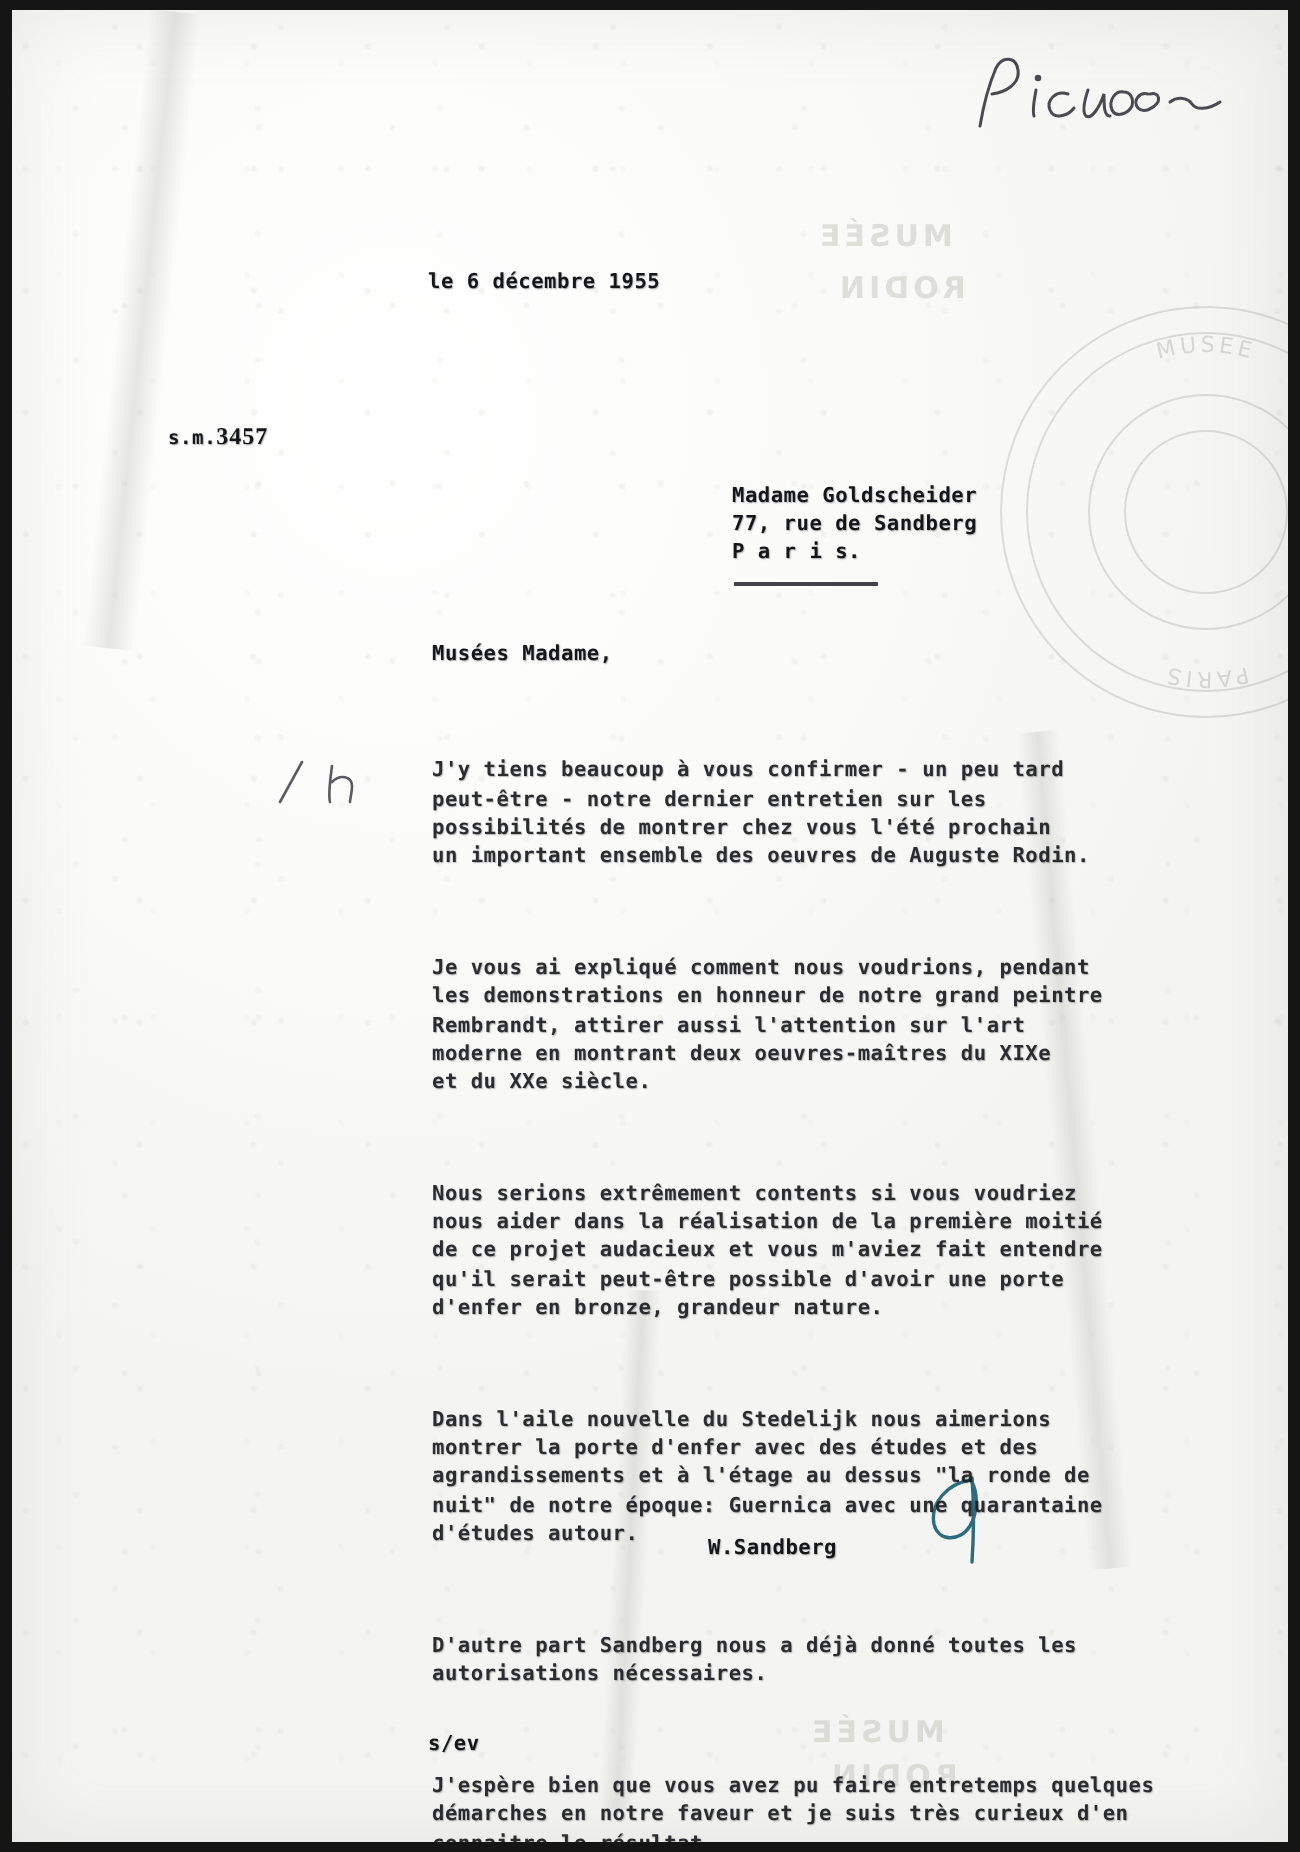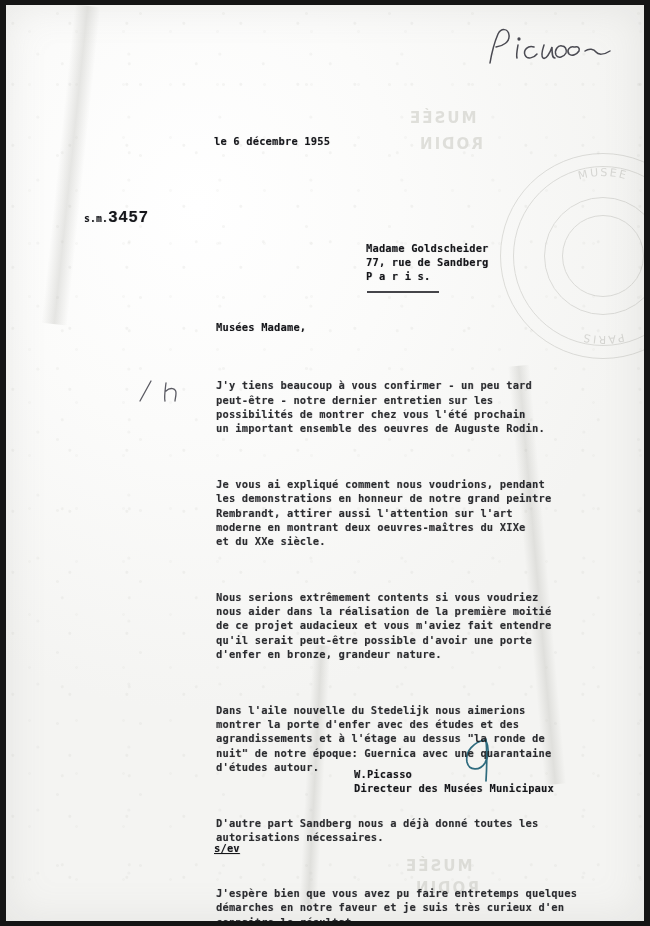--- a/index.html
+++ b/index.html
@@ -70,39 +70,39 @@
     line-height: 14.2px;
     letter-spacing: 0.25px;
     white-space: pre;
     font-weight: 700;
     text-shadow: 0.4px 0.25px 0.7px rgba(40,40,45,0.38);
   }
   .tw.light { font-weight: 700; color: #1c1d21; opacity: 0.93; }
 
   #date       { left: 208px; top: 92px; margin-top: 37px; }
   #refnum     { left: 78px;  top: 206px; font-size: 9.6px; }
-  #refnum .num { font-size: 16px; font-family: Liberation Mono, monospace; letter-spacing: 0.5px; }
+  #refnum .num { font-size: 12px; font-family: Liberation Serif, serif; letter-spacing: 0.5px; }
 
   #addressee  { left: 360px; top: 236px; }
   #addr-rule {
     position: absolute;
     left: 361px; top: 286px;
     width: 72px; height: 1.6px;
     background: #24252a;
     opacity: 0.85;
   }
 
   #salutation { left: 210px; top: 315px; }
   #body       { left: 210px; top: 345px; }
   .para { margin: 0 0 13.5px 0; white-space: pre; }
   .para:last-child { margin-bottom: 0; }
 
   #signature  { left: 348px; top: 762px; }
   #sigline2   { left: 348px; top: 776px; }
-  #typist     { left: 208px; top: 836px; text-decoration: underline; }
+  #typist     { left: 208px; top: 860px; }
 
   
   #picasso-annotation {
     position: absolute;
     left: 476px;
     top: 20px;
     width: 140px;
     height: 44px;
   }
   
@@ -256,22 +256,21 @@
 nuit" de notre époque: Guernica avec une quarantaine
 d'études autour.</p>
       <p class="para">D'autre part Sandberg nous a déjà donné toutes les
 autorisations nécessaires.</p>
       <p class="para">J'espère bien que vous avez pu faire entretemps quelques
 démarches en notre faveur et je suis très curieux d'en
 connaitre le résultat.</p>
       
     </div>
 
-    <div class="tw" id="signature">W.Picasso</div>
-    <div class="tw" id="sigline2">Directeur des Musées Municipaux</div>
+    <div class="tw" id="signature">W.Sandberg</div>
 
     <div class="tw" id="typist">s/ev</div>
   </div>
 
   <div class="edge top"></div>
   <div class="edge left"></div>
   <div class="edge right"></div>
   <div class="edge bottom"></div>
 </div>
 

